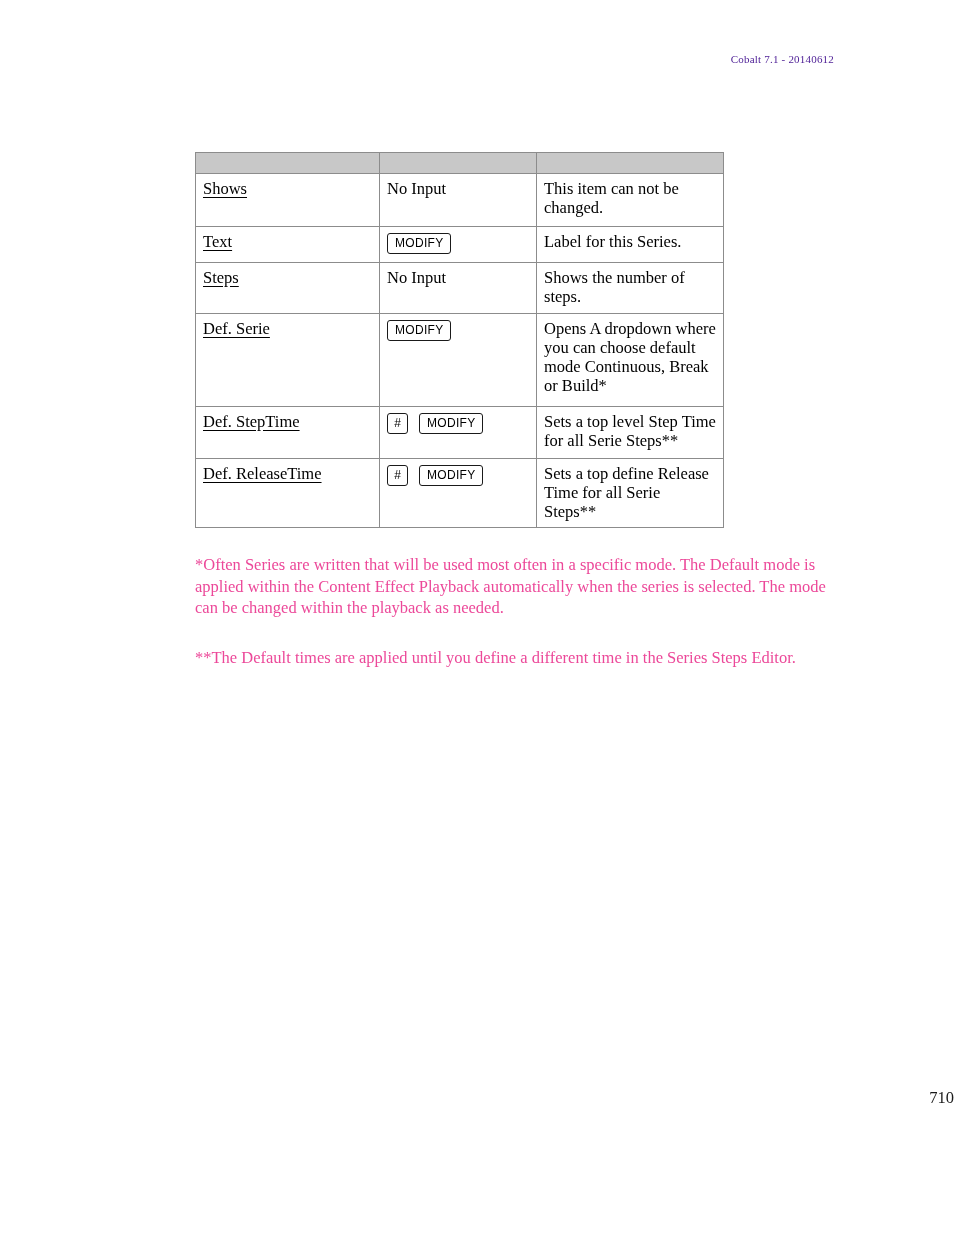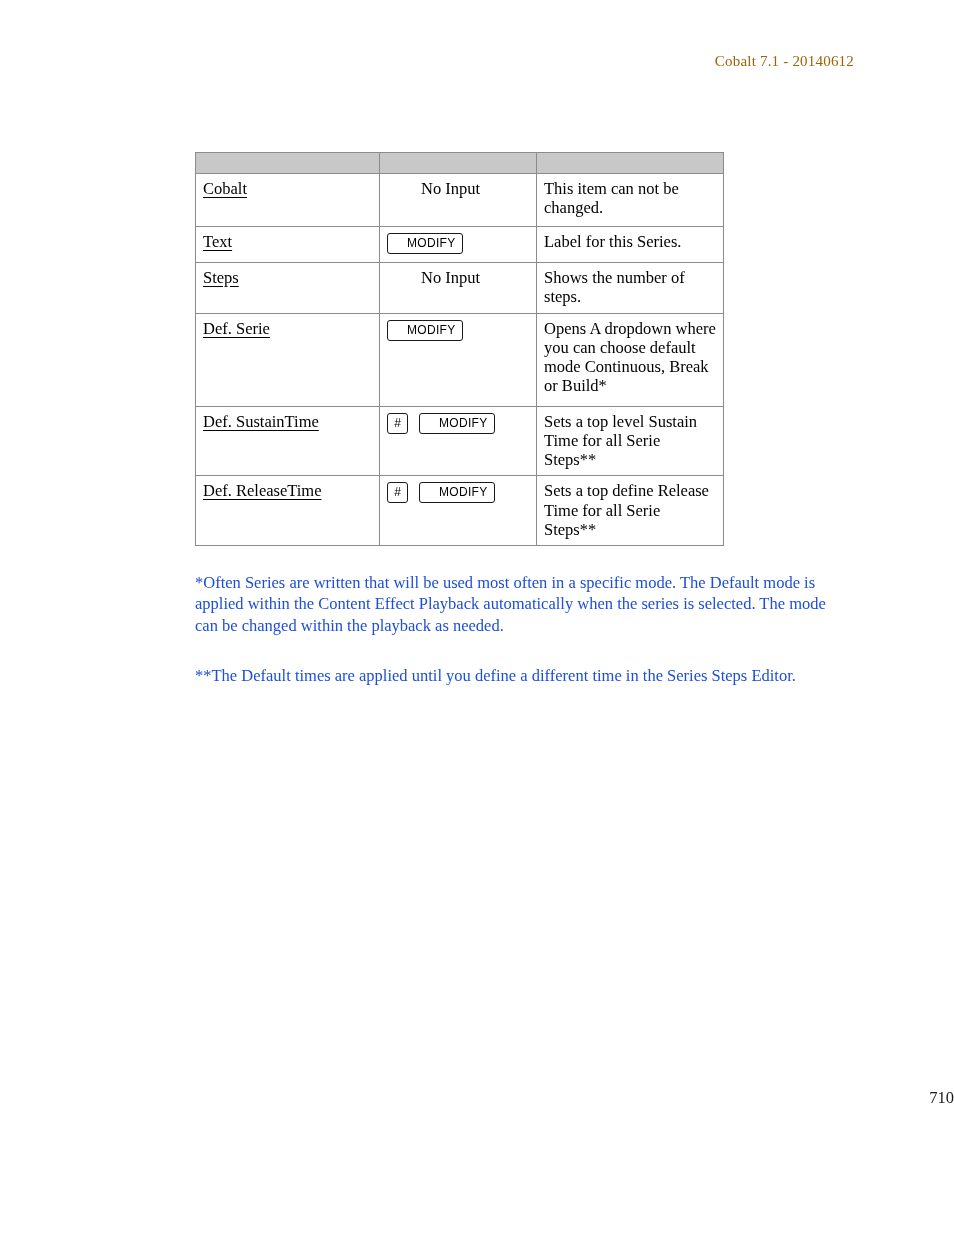--- a/index.html
+++ b/index.html
@@ -14,25 +14,25 @@
     font-family: "Liberation Serif", "DejaVu Serif", serif;
     color: #000000;
     position: relative;
     overflow: hidden;
   }
 
   
   .page-header {
     position: absolute;
     top: 53px;
-    right: 100px;
+    right: 120px;
     font-family: "Liberation Serif", "DejaVu Serif", serif;
-    font-size: 15px;
+    font-size: 11px;
     letter-spacing: 0.2px;
-    color: #a16207;
+    color: #4c1d95;
     white-space: nowrap;
   }
 
   
   .content {
     position: absolute;
     left: 195px;
     top: 152px;
     width: 660px;
   }
@@ -64,21 +64,20 @@
   }
 
   .term {
     text-decoration: underline;
     text-underline-offset: 2.5px;
     white-space: nowrap;
   }
 
   .no-input {
     white-space: nowrap;
-    margin-left: 34px;
   }
 
   td.desc {
     padding-left: 8px;
   }
 
   
   tr.r-series td { height: 41px; }
   tr.r-text   td { height: 24px; }
   tr.r-steps  td { height: 22px; }
@@ -101,35 +100,35 @@
     border-radius: 3px;
     background: #ffffff;
     font-family: "Liberation Sans", "DejaVu Sans", sans-serif;
     font-size: 12px;
     line-height: 1;
     color: #000000;
     text-align: center;
     box-sizing: border-box;
   }
   .ui-btn.modify {
-    padding: 3px 7px 4px 19px;
+    padding: 3px 7px 4px 7px;
     min-width: 62px;
     letter-spacing: 0.3px;
   }
   .ui-btn.hash {
     padding: 3px 0 4px 0;
     width: 21px;
   }
 
   
   .footnote {
     font-size: 16.5px;
     line-height: 1.28;
     width: 645px;
-    color: #1d4ed8;
+    color: #ec4899;
   }
   .footnote.first { margin-top: 26px; }
   .footnote.second { margin-top: 29px; }
 
   
   .page-number {
     position: absolute;
     top: 1088px;
     left: 0;
     width: 954px;
@@ -153,21 +152,21 @@
     </colgroup>
     <tbody>
       <tr class="header-row">
         <td></td>
         <td></td>
         <td></td>
       </tr>
 
       <tr class="r-series">
         <td>
-          <span class="term">Cobalt</span>
+          <span class="term">Shows</span>
         </td>
         <td>
           <span class="no-input">No Input</span>
         </td>
         <td class="desc">This item can not be changed.</td>
       </tr>
 
       <tr class="r-text">
         <td>
           <span class="term">Text</span>
@@ -195,34 +194,34 @@
           <span class="term">Def. Serie</span>
         </td>
         <td>
           <div class="btn-row">
             <span class="ui-btn modify">MODIFY</span>
           </div>
         </td>
         <td class="desc">Opens A dropdown where you can choose default mode Continuous, Break or Build*</td>
       </tr>
 
-
-
-      <tr class="r-sustain">
-        <td>
-          <span class="term">Def. SustainTime</span>
+      <tr class="r-step">
+        <td>
+          <span class="term">Def. StepTime</span>
         </td>
         <td>
           <div class="btn-row">
             <span class="ui-btn hash">#</span>
             <span class="ui-btn modify">MODIFY</span>
           </div>
         </td>
-        <td class="desc">Sets a top level Sustain Time for all Serie Steps**</td>
-      </tr>
+        <td class="desc">Sets a top level Step Time for all Serie Steps**</td>
+      </tr>
+
+
 
       <tr class="r-release">
         <td>
           <span class="term">Def. ReleaseTime</span>
         </td>
         <td>
           <div class="btn-row">
             <span class="ui-btn hash">#</span>
             <span class="ui-btn modify">MODIFY</span>
           </div>

